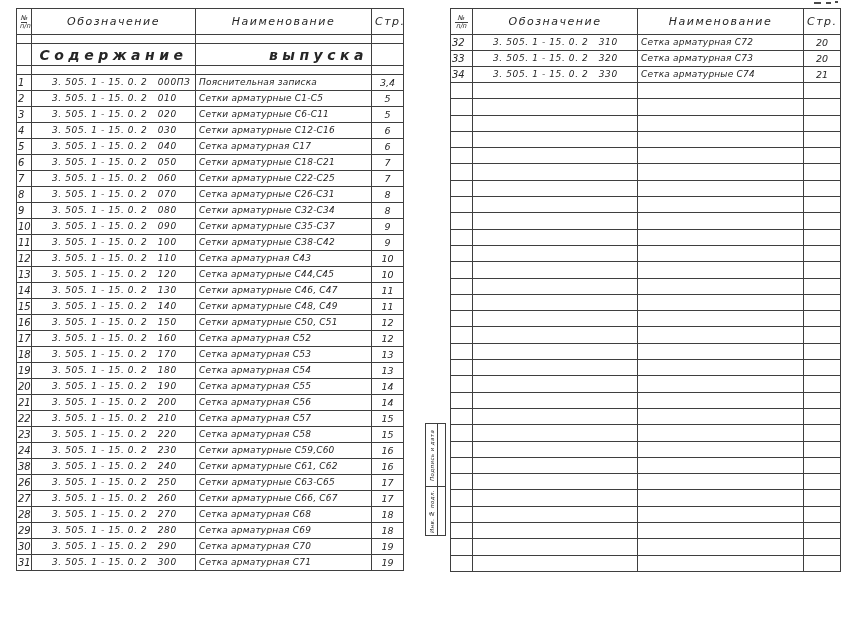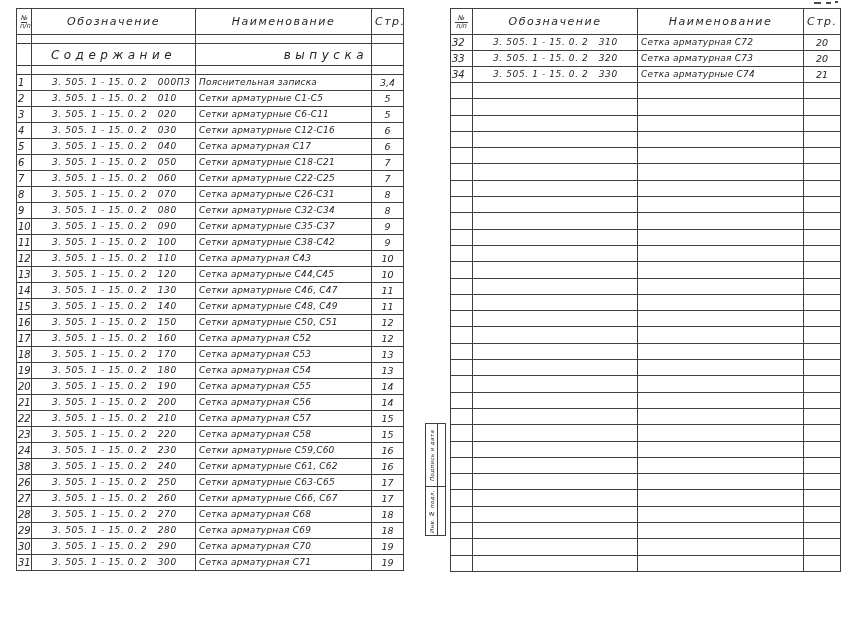--- a/index.html
+++ b/index.html
@@ -33,22 +33,22 @@
     height:25px;font-size:11px;font-weight:normal;
     letter-spacing:1.5px;text-align:center;vertical-align:middle;
     border-bottom:1.4px solid var(--line);
   }
   th.numcol{letter-spacing:0;padding:0 1px;}
   .numfrac{display:block;font-size:6.5px;line-height:6.5px;letter-spacing:0;}
   .numfrac.top{border-bottom:0.8px solid var(--line);margin:1px 1px 0 1px;padding-bottom:1px;}
 
   tr.thin td{height:8px;padding:0;}
   tr.section td{
-    height:21px;font-size:12px;letter-spacing:4.5px;
-    text-align:center;vertical-align:middle;font-weight:400;
+    height:21px;font-size:14px;letter-spacing:4.5px;
+    text-align:center;vertical-align:middle;font-weight:700;
   }
   tr.section td.sec-right{text-align:right;padding-left:10px;}
 
   tr.data td{height:15px;font-size:9px;vertical-align:middle;line-height:9px;}
   tr.data td.num{font-size:10px;padding:0 1px;}
   tr.data td.designation{white-space:pre;letter-spacing:0.6px;padding-left:20px;}
   tr.data td.name{letter-spacing:0.2px;}
   tr.data td.page{text-align:center;font-size:9.5px;}
   tr.empty td{height:15.3px;padding:0;}
 

